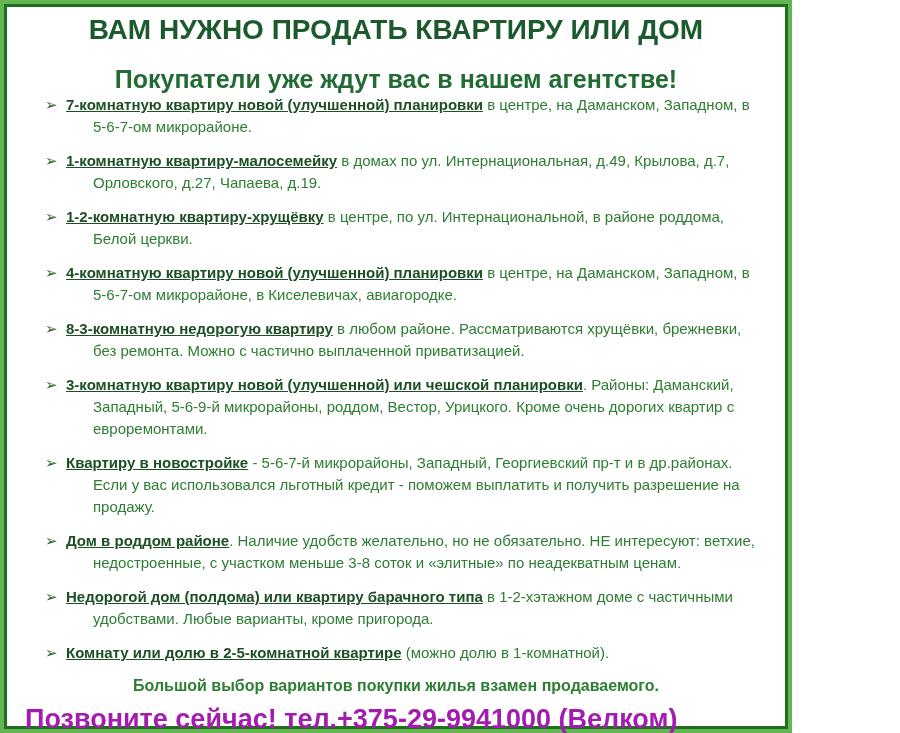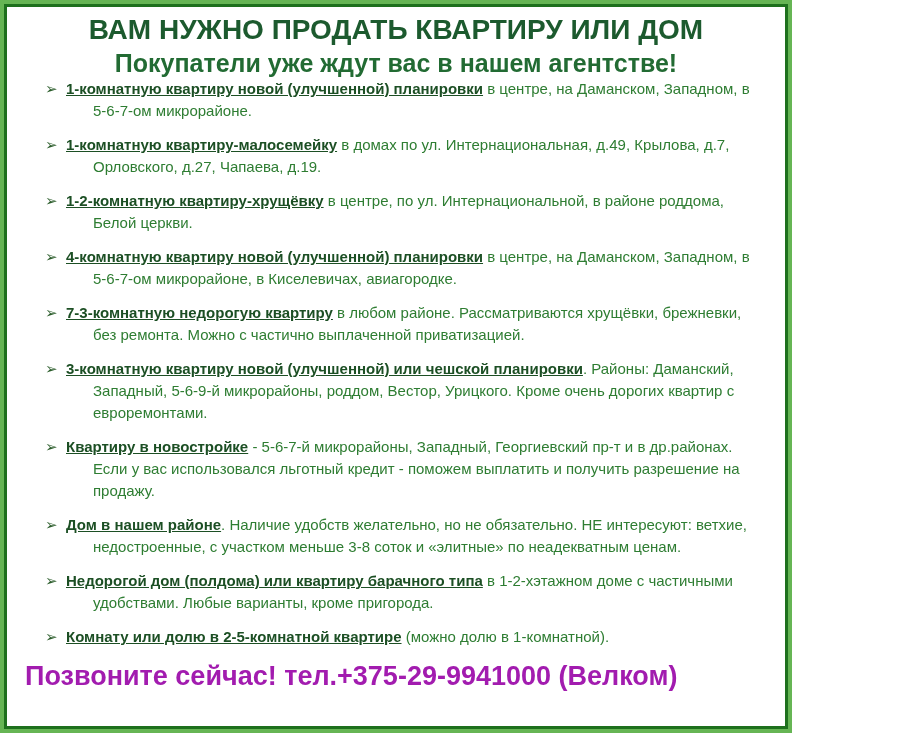--- a/index.html
+++ b/index.html
@@ -28,21 +28,21 @@
     font-weight: bold;
     font-size: 28px;
     line-height: 32px;
     letter-spacing: 0px;
   }
   .subtitle {
     color: #226b33;
     font-weight: bold;
     font-size: 25px;
     line-height: 30px;
-    margin-top: 2px;
+    margin-top: 18px;
   }
 
   
   .intro {
     color: #2e7d32;
     font-size: 15px;
     line-height: 20px;
     margin: 12px 0 7px 4px;
   }
 
@@ -98,58 +98,59 @@
 
     <div class="header">
       <div class="title">ВАМ НУЖНО ПРОДАТЬ КВАРТИРУ ИЛИ ДОМ</div>
       <div class="subtitle">Покупатели уже ждут вас в нашем агентстве!</div>
     </div>
 
 
     <div class="items">
 
       <div class="item">
-        <span class="marker">➢</span><span class="lead">1-комнатную квартиру новой (улучшенной) планировки</span><span class="rest"> в центре, на Даманском, Западном, в 5-6-7-ом микрорайоне.</span>
+        <span class="marker">➢</span><span class="lead">7-комнатную квартиру новой (улучшенной) планировки</span><span class="rest"> в центре, на Даманском, Западном, в 5-6-7-ом микрорайоне.</span>
       </div>
 
       <div class="item">
         <span class="marker">➢</span><span class="lead">1-комнатную квартиру-малосемейку</span><span class="rest"> в домах по ул. Интернациональная, д.49, Крылова, д.7, Орловского, д.27, Чапаева, д.19.</span>
       </div>
 
       <div class="item">
         <span class="marker">➢</span><span class="lead">1-2-комнатную квартиру-хрущёвку</span><span class="rest"> в центре, по ул. Интернациональной, в районе роддома, Белой церкви.</span>
       </div>
 
       <div class="item">
         <span class="marker">➢</span><span class="lead">4-комнатную квартиру новой (улучшенной) планировки</span><span class="rest"> в центре, на Даманском, Западном, в 5-6-7-ом микрорайоне, в Киселевичах, авиагородке.</span>
       </div>
 
       <div class="item">
-        <span class="marker">➢</span><span class="lead">7-3-комнатную недорогую квартиру</span><span class="rest"> в любом районе. Рассматриваются хрущёвки, брежневки, без ремонта. Можно с частично выплаченной приватизацией.</span>
+        <span class="marker">➢</span><span class="lead">8-3-комнатную недорогую квартиру</span><span class="rest"> в любом районе. Рассматриваются хрущёвки, брежневки, без ремонта. Можно с частично выплаченной приватизацией.</span>
       </div>
 
       <div class="item">
         <span class="marker">➢</span><span class="lead">3-комнатную квартиру новой (улучшенной) или чешской планировки</span><span class="rest">. Районы: Даманский, Западный, 5-6-9-й микрорайоны, роддом, Вестор, Урицкого. Кроме очень дорогих квартир с евроремонтами.</span>
       </div>
 
       <div class="item">
         <span class="marker">➢</span><span class="lead">Квартиру в новостройке</span><span class="rest"> - 5-6-7-й микрорайоны, Западный, Георгиевский пр-т и в др.районах. Если у вас использовался льготный кредит - поможем выплатить и получить разрешение на продажу.</span>
       </div>
 
       <div class="item">
-        <span class="marker">➢</span><span class="lead">Дом в нашем районе</span><span class="rest">. Наличие удобств желательно, но не обязательно. НЕ интересуют: ветхие, недостроенные, с участком меньше 3-8 соток и «элитные» по неадекватным ценам.</span>
+        <span class="marker">➢</span><span class="lead">Дом в роддом районе</span><span class="rest">. Наличие удобств желательно, но не обязательно. НЕ интересуют: ветхие, недостроенные, с участком меньше 3-8 соток и «элитные» по неадекватным ценам.</span>
       </div>
 
       <div class="item">
         <span class="marker">➢</span><span class="lead">Недорогой дом (полдома) или квартиру барачного типа</span><span class="rest"> в 1-2-хэтажном доме с частичными удобствами. Любые варианты, кроме пригорода.</span>
       </div>
 
       <div class="item">
         <span class="marker">➢</span><span class="lead">Комнату или долю в 2-5-комнатной квартире</span><span class="rest"> (можно долю в 1-комнатной).</span>
       </div>
 
     </div>
 
+    <div class="note">Большой выбор вариантов покупки жилья взамен продаваемого.</div>
 
     <div class="cta">Позвоните сейчас! тел.+375-29-9941000 (Велком)</div>
 
   </div>
 </div>
 
 </body></html>

